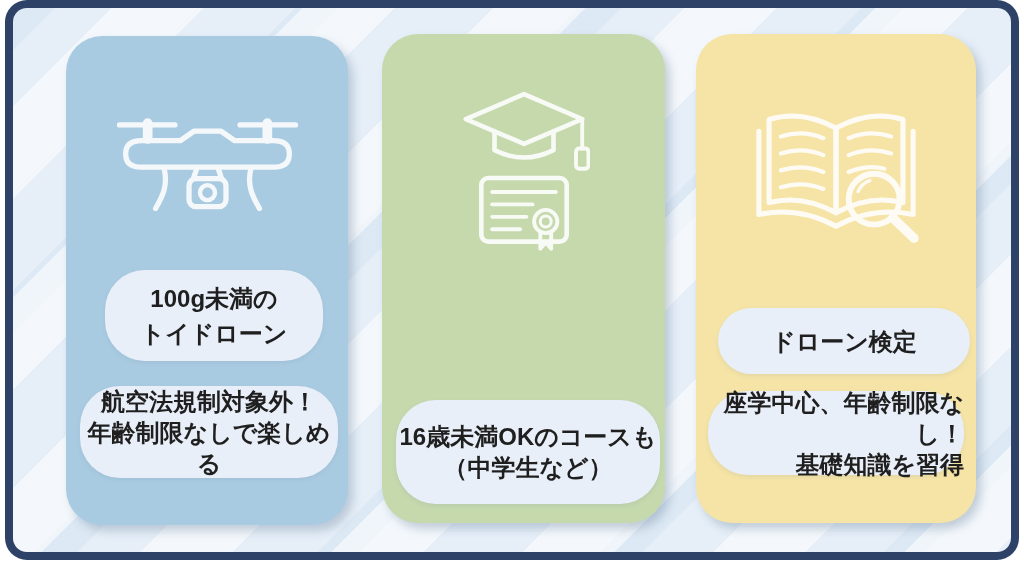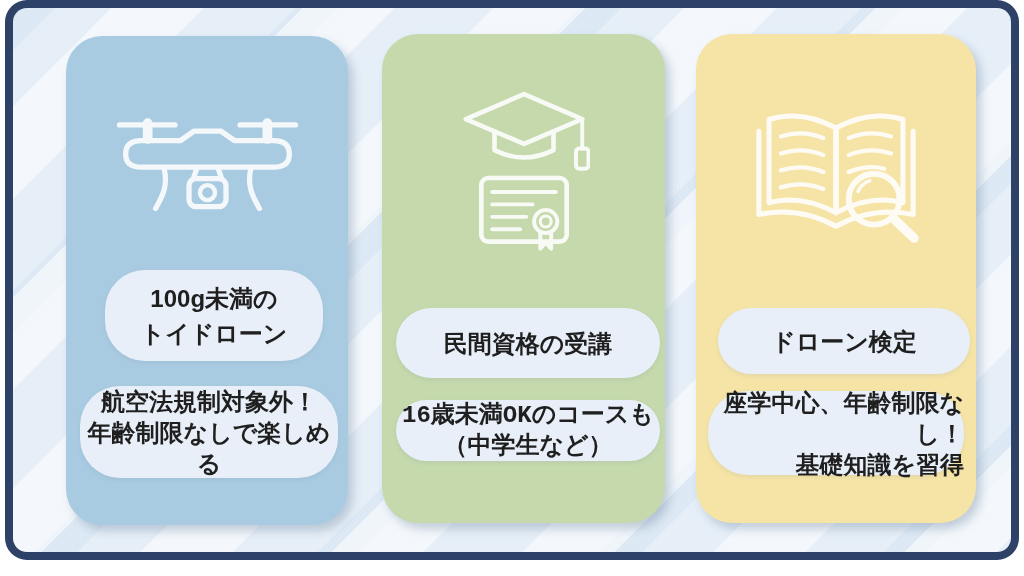--- a/index.html
+++ b/index.html
@@ -62,21 +62,21 @@
     color: #1f1f1f;
   }
   .title-text    { font-size: 24px; line-height: 35px; }
   .subtitle-text { font-size: 24px; line-height: 31px; }
 
   
   .card-1 .pill-title    { left: 39px; top: 234px; width: 218px; height: 91px; }
   .card-1 .pill-subtitle { left: 14px; top: 350px; width: 258px; height: 92px; }
   
   .card-2 .pill-title    { left: 14px; top: 274px; width: 264px; height: 70px; }
-  .card-2 .pill-subtitle { left: 14px; top: 366px; width: 264px; height: 61px; font-family: Liberation Mono, monospace; }
+  .card-2 .pill-subtitle { left: 14px; top: 366px; width: 264px; height: 104px; }
   
   .card-3 .pill-title    { left: 22px; top: 274px; width: 252px; height: 66px; }
   .card-3 .pill-subtitle { left: 12px; top: 357px; width: 256px; height: 84px; }
 
   .card-1 .icon-wrap { top: 66px; }
   .card-2 .icon-wrap { top: 54px; }
   .card-3 .icon-wrap { top: 60px; }
 
   svg .st  { fill: none; stroke: #ffffff; stroke-width: 6; stroke-linecap: round; stroke-linejoin: round; }
   svg .thin  { stroke-width: 5; }
@@ -125,23 +125,20 @@
             <rect class="st" x="30" y="116" width="110" height="82" rx="9"></rect>
             <line class="st thin" x1="44" y1="134" x2="126" y2="134"></line>
             <line class="st thin" x1="44" y1="150" x2="96" y2="150"></line>
             <line class="st thin" x1="44" y1="166" x2="88" y2="166"></line>
             <line class="st thin" x1="44" y1="182" x2="80" y2="182"></line>
             <circle class="st thin" cx="113" cy="172" r="15"></circle>
             <circle class="st" style="stroke-width:4" cx="113" cy="172" r="7"></circle>
             <path class="st thin" d="M106 186 L106 207 L113 199 L120 207 L120 186"></path>
           </svg>
         </div>
-        <div class="pill pill-title" style="background-color: rgb(233, 239, 248);">
-          <div class="pill-text title-text">民間資格の受講</div>
-        </div>
         <div class="pill pill-subtitle" style="background-color: rgb(233, 239, 248);">
           <div class="pill-text subtitle-text">16歳未満OKのコースも
 （中学生など）</div>
         </div>
       </div>
 
       <div class="card card-3" style="background-color: rgb(245, 228, 166);">
         <div class="icon-wrap">
           <svg width="178" height="157" viewBox="0 0 210 185">
             <path class="st" d="M14 44 V142 Q62 132 105 156 Q148 132 196 142 V44"></path>

